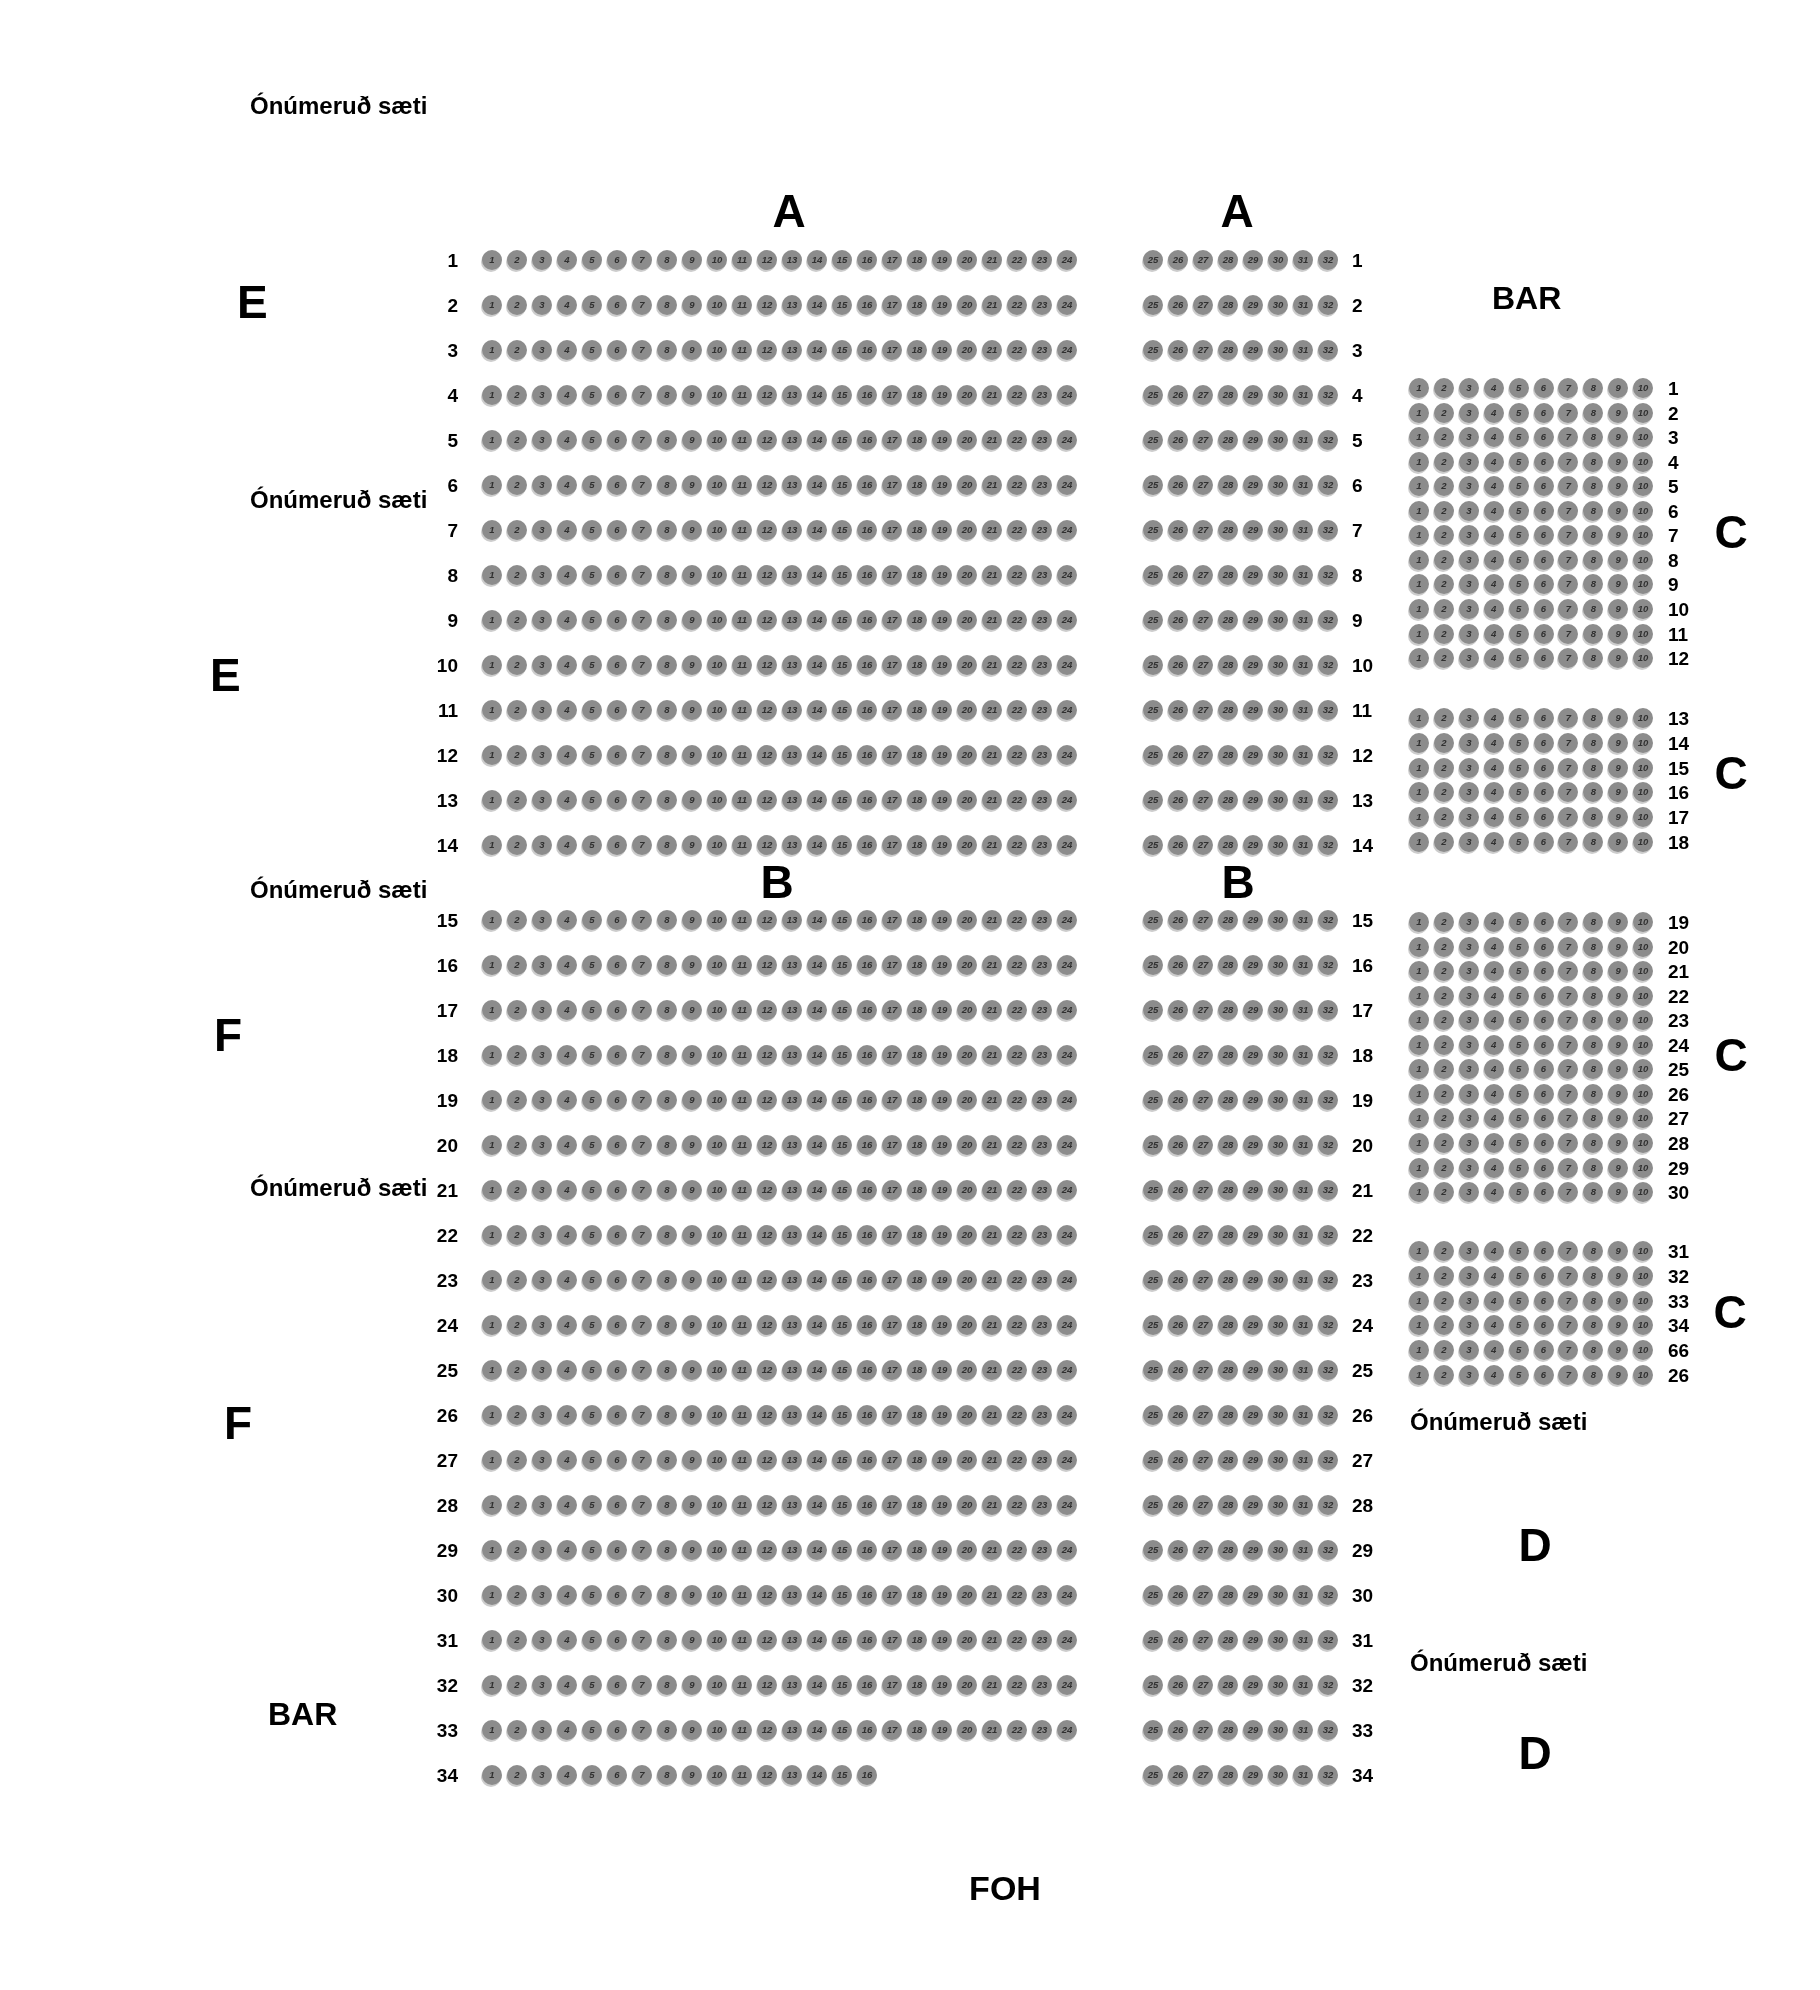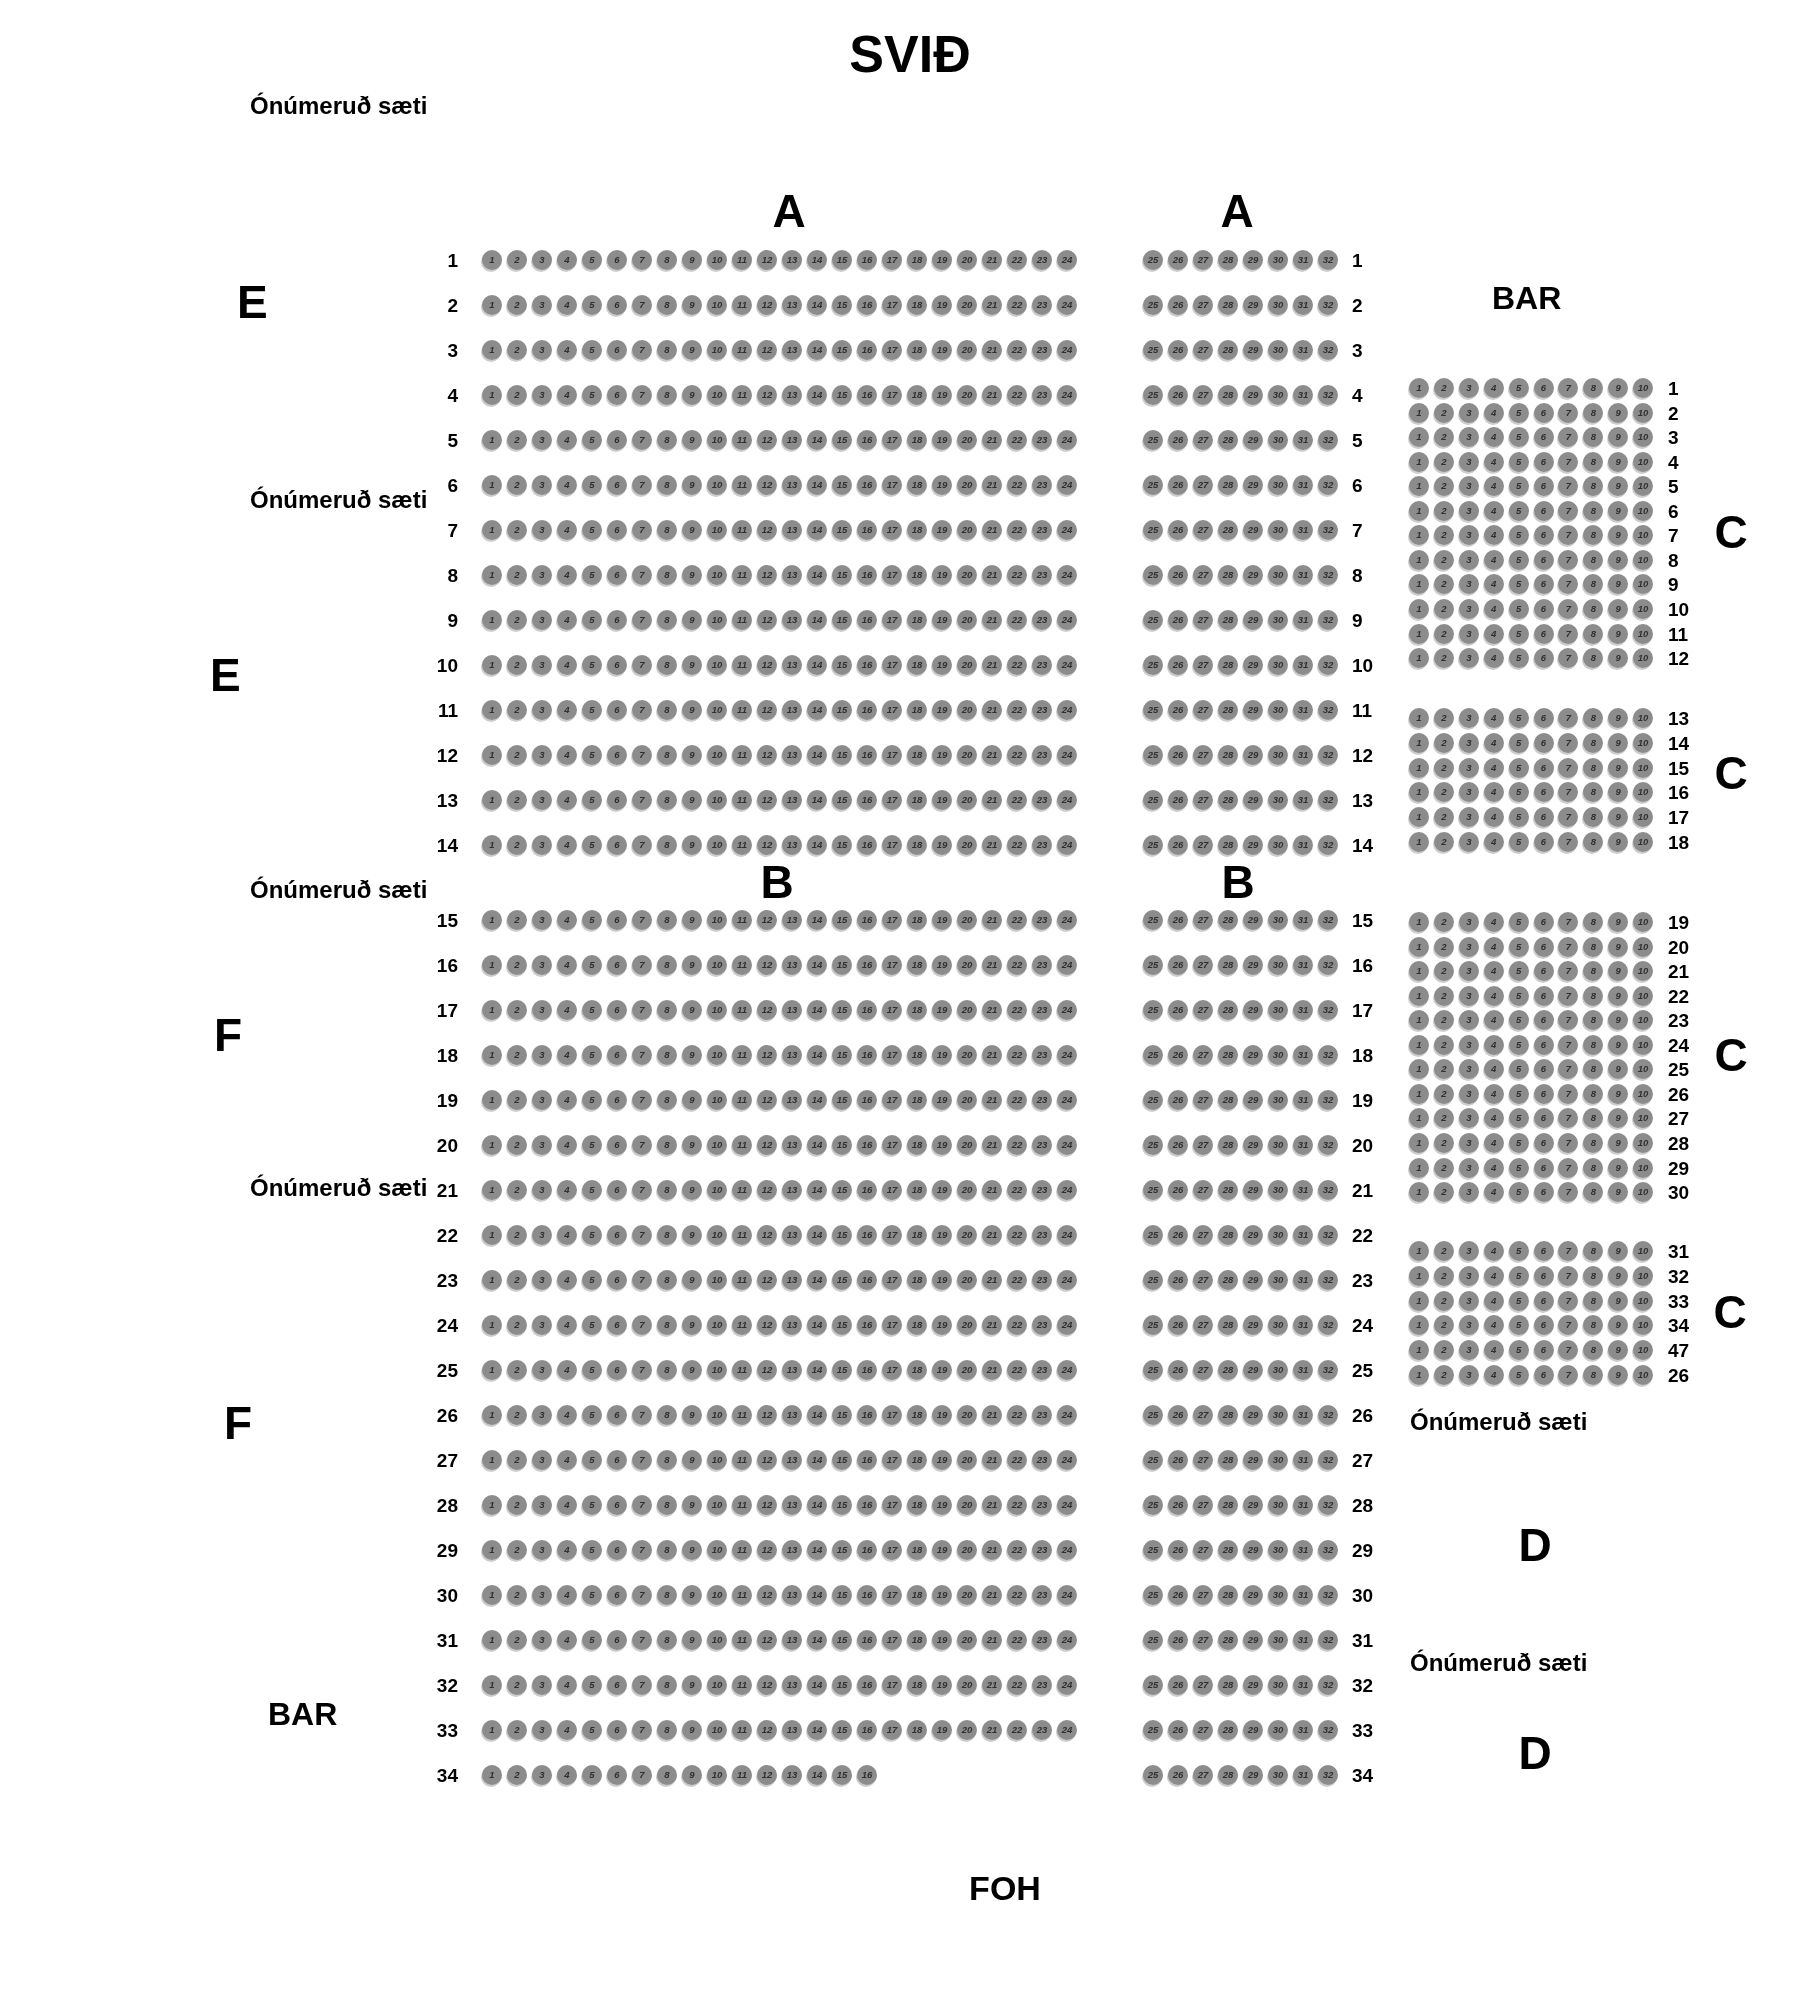--- a/index.html
+++ b/index.html
@@ -57,21 +57,20 @@
     transform: translate(-50%, -50%);
     font-size: 34px; font-weight: 600;
     line-height: 1;
     white-space: nowrap;
   }
 </style>
 </head>
 <body>
 
 <div id="seatmap" style="--seat-fill: #8c8c8c; --seat-shadow: #cccccc; --seat-num: #303030; background: rgb(255, 255, 255); color: rgb(0, 0, 0);">
-  <div class="lbl-title">SVIÐ</div>
   <div class="lbl-foh">FOH</div>
 <div class="rowlbl right-align" style="left: 414px; width: 44px; top: 260px;">1</div>
     <div class="seat" style="left: 482px; top: 250px;">1</div>
     <div class="seat" style="left: 507px; top: 250px;">2</div>
     <div class="seat" style="left: 532px; top: 250px;">3</div>
     <div class="seat" style="left: 557px; top: 250px;">4</div>
     <div class="seat" style="left: 582px; top: 250px;">5</div>
     <div class="seat" style="left: 607px; top: 250px;">6</div>
     <div class="seat" style="left: 632px; top: 250px;">7</div>
     <div class="seat" style="left: 657px; top: 250px;">8</div>
@@ -1591,21 +1590,21 @@
     <div class="seat" style="left: 1409px; top: 1340.2px;">1</div>
     <div class="seat" style="left: 1433.9px; top: 1340.2px;">2</div>
     <div class="seat" style="left: 1458.8px; top: 1340.2px;">3</div>
     <div class="seat" style="left: 1483.7px; top: 1340.2px;">4</div>
     <div class="seat" style="left: 1508.6px; top: 1340.2px;">5</div>
     <div class="seat" style="left: 1533.5px; top: 1340.2px;">6</div>
     <div class="seat" style="left: 1558.4px; top: 1340.2px;">7</div>
     <div class="seat" style="left: 1583.3px; top: 1340.2px;">8</div>
     <div class="seat" style="left: 1608.2px; top: 1340.2px;">9</div>
     <div class="seat" style="left: 1633.1px; top: 1340.2px;">10</div>
-    <div class="rowlbl" style="left: 1668px; top: 1350.2px;">47</div>
+    <div class="rowlbl" style="left: 1668px; top: 1350.2px;">66</div>
     <div class="seat" style="left: 1409px; top: 1365px;">1</div>
     <div class="seat" style="left: 1433.9px; top: 1365px;">2</div>
     <div class="seat" style="left: 1458.8px; top: 1365px;">3</div>
     <div class="seat" style="left: 1483.7px; top: 1365px;">4</div>
     <div class="seat" style="left: 1508.6px; top: 1365px;">5</div>
     <div class="seat" style="left: 1533.5px; top: 1365px;">6</div>
     <div class="seat" style="left: 1558.4px; top: 1365px;">7</div>
     <div class="seat" style="left: 1583.3px; top: 1365px;">8</div>
     <div class="seat" style="left: 1608.2px; top: 1365px;">9</div>
     <div class="seat" style="left: 1633.1px; top: 1365px;">10</div>

